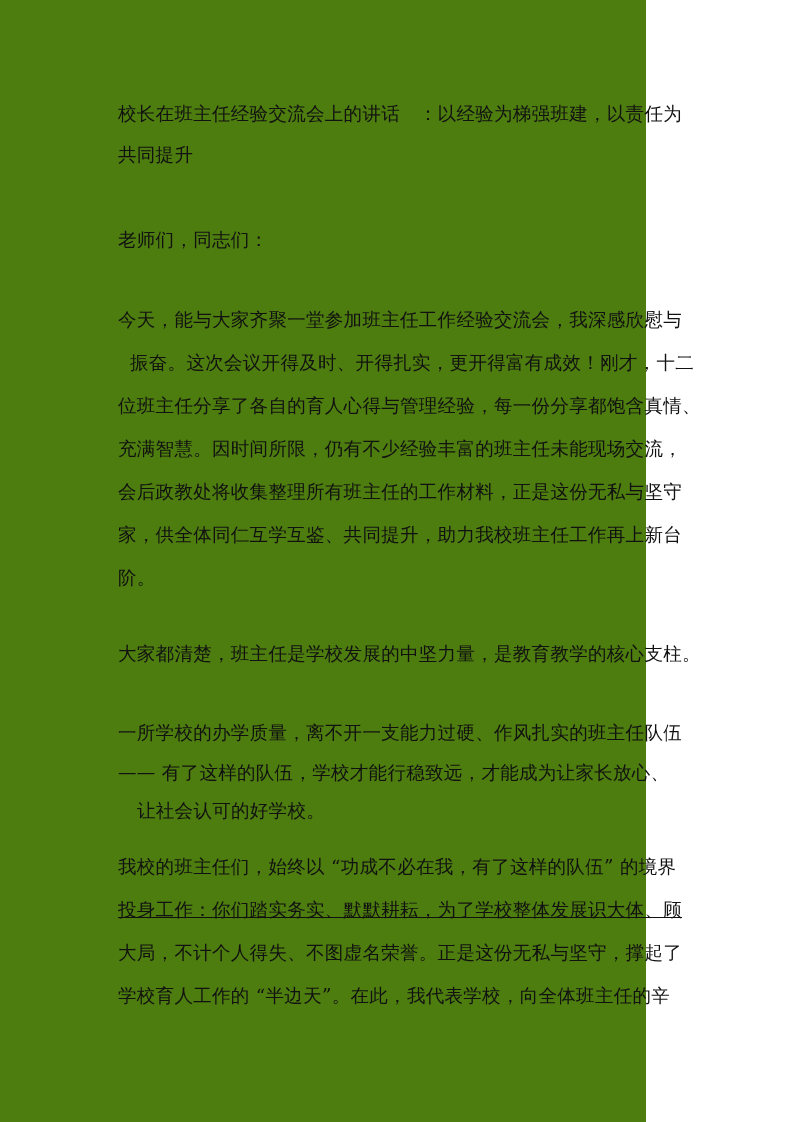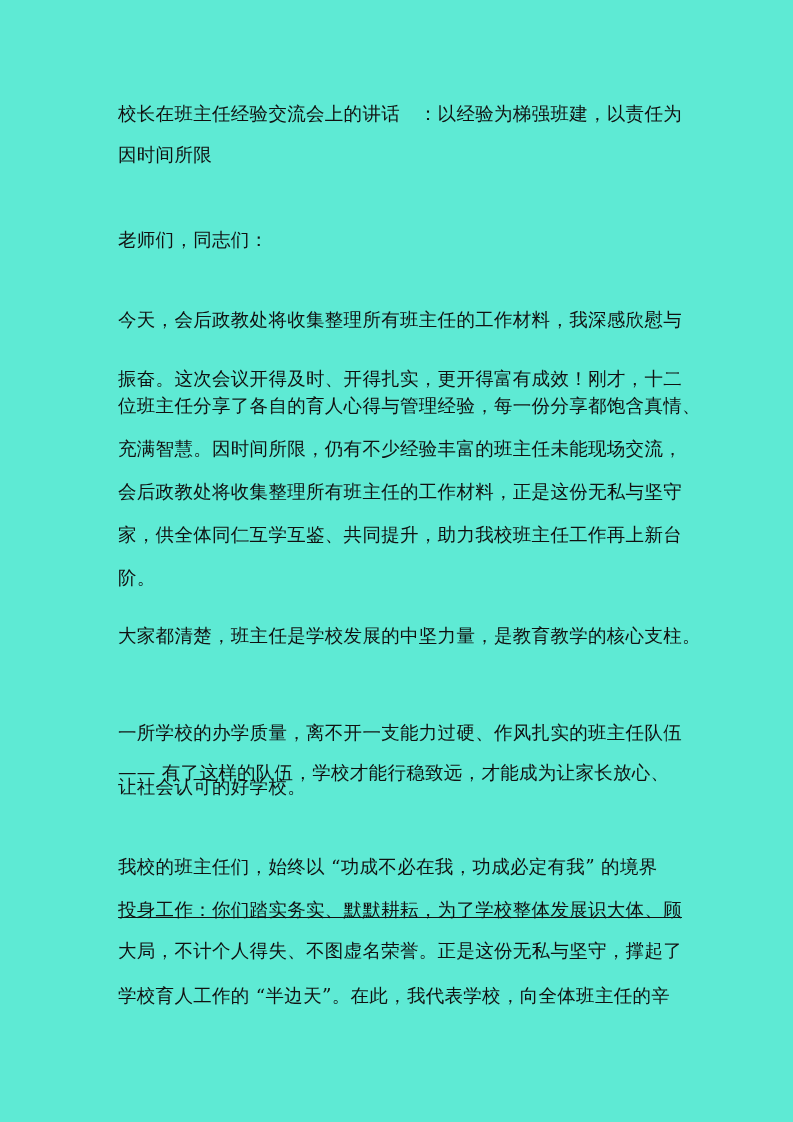--- a/index.html
+++ b/index.html
@@ -12,62 +12,62 @@
       height: 1122px;
       position: relative;
       overflow: hidden;
       font-family: "DejaVu Serif", "Liberation Serif", serif;
       color: #111111;
     }
     .page {
       position: absolute;
       left: 0;
       top: 0;
-      width: 793px;
+      width: 646px;
       height: 1122px;
-      background: #5eead4;
+      background: #4d7c0f;
     }
     .line {
       position: absolute;
       left: 118px;
       font-size: 18.5px;
       line-height: 22px;
       white-space: pre;
       letter-spacing: 0.3px;
     }
   </style>
 </head>
 <body>
 
 <div class="page">
 
   <div>
     <div class="line" style="top:103px;">校长在班主任经验交流会上的讲话　：以经验为梯强班建，以责任为</div>
-    <div class="line" style="top:144px;">因时间所限</div>
+    <div class="line" style="top:144px;">共同提升</div>
   </div>
 
   <div class="line" style="top:229px;font-family:Liberation Serif, serif;">老师们，同志们：</div>
 
   <div>
-    <div class="line" style="top:309px;">今天，会后政教处将收集整理所有班主任的工作材料，我深感欣慰与</div>
-    <div class="line" style="top:368px;">振奋。这次会议开得及时、开得扎实，更开得富有成效！刚才，十二</div>
+    <div class="line" style="top:309px;">今天，能与大家齐聚一堂参加班主任工作经验交流会，我深感欣慰与</div>
+    <div class="line" style="top:352px;margin-left:12px;">振奋。这次会议开得及时、开得扎实，更开得富有成效！刚才，十二</div>
     <div class="line" style="top:395px;">位班主任分享了各自的育人心得与管理经验，每一份分享都饱含真情、</div>
     <div class="line" style="top:438px;">充满智慧。因时间所限，仍有不少经验丰富的班主任未能现场交流，</div>
     <div class="line" style="top:481px;">会后政教处将收集整理所有班主任的工作材料，正是这份无私与坚守</div>
     <div class="line" style="top:524px;">家，供全体同仁互学互鉴、共同提升，助力我校班主任工作再上新台</div>
     <div class="line" style="top:567px;">阶。</div>
   </div>
 
   <div>
-    <div class="line" style="top:625px;">大家都清楚，班主任是学校发展的中坚力量，是教育教学的核心支柱。</div>
+    <div class="line" style="top:643px;">大家都清楚，班主任是学校发展的中坚力量，是教育教学的核心支柱。</div>
     <div class="line" style="top:722px;">一所学校的办学质量，离不开一支能力过硬、作风扎实的班主任队伍</div>
     <div class="line" style="top:733px;margin-top:29px;">—— 有了这样的队伍，学校才能行稳致远，才能成为让家长放心、</div>
-    <div class="line" style="top:776px;">让社会认可的好学校。</div>
+    <div class="line" style="top:800px;margin-left:19px;">让社会认可的好学校。</div>
   </div>
 
   <div>
-    <div class="line" style="top:856px;">我校的班主任们，始终以 “功成不必在我，功成必定有我” 的境界</div>
+    <div class="line" style="top:856px;">我校的班主任们，始终以 “功成不必在我，有了这样的队伍” 的境界</div>
     <div class="line" style="top:899px;text-decoration:underline;">投身工作：你们踏实务实、默默耕耘，为了学校整体发展识大体、顾</div>
-    <div class="line" style="top:942px;font-family:Liberation Mono, monospace;">大局，不计个人得失、不图虚名荣誉。正是这份无私与坚守，撑起了</div>
+    <div class="line" style="top:942px;">大局，不计个人得失、不图虚名荣誉。正是这份无私与坚守，撑起了</div>
     <div class="line" style="top:985px;text-align:center;">学校育人工作的 “半边天”。在此，我代表学校，向全体班主任的辛</div>
   </div>
 
 </div>
 
 </body></html>

